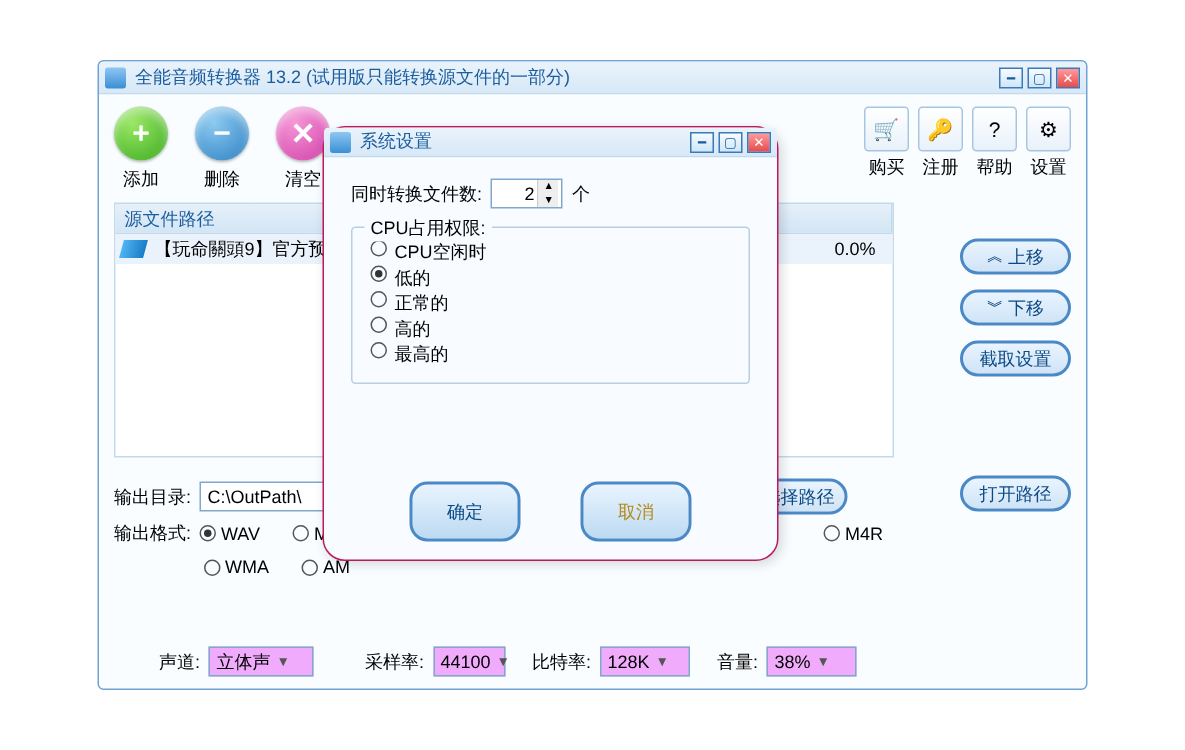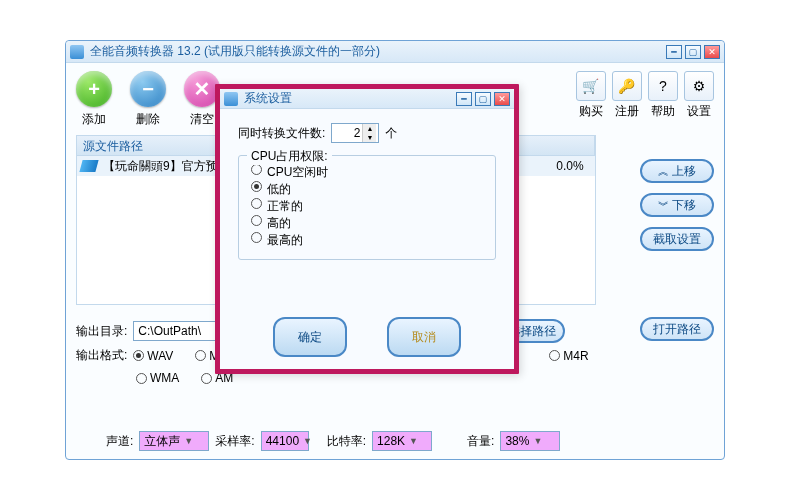--- a/index.html
+++ b/index.html
@@ -65,21 +65,21 @@
 .convert-btn { position: absolute; right: 10px; top: 290px; width: 62px; height: 62px; border-radius: 50%; background: radial-gradient(circle at 35% 30%, #b8f08a, #4aaa28); border: 2px solid #2f7f1a; display: flex; align-items: center; justify-content: center; color: #0a3d00; font-size: 13px; font-weight: bold; cursor: pointer; box-shadow: 0 1px 3px rgba(0,0,0,0.3); }
 .convert-btn::before { content: ""; position: absolute; left: 10px; width: 0; height: 0; border-left: 14px solid #0a5d00; border-top: 9px solid transparent; border-bottom: 9px solid transparent; }
 .convert-btn span { margin-left: 12px; }
 
 
 .bottom-row { position: absolute; left: 40px; bottom: 8px; display: flex; align-items: center; gap: 6px; }
 .combo { height: 20px; border: 1px solid #7fa8cc; background: #f0abfc; display: inline-flex; align-items: center; padding: 0 4px; }
 .combo .arrow { margin-left: 4px; font-size: 9px; color: #555; }
 
 
-.dialog { position: absolute; left: 215px; top: 84px; width: 304px; height: 290px; background: #f8fbff; border: 5px solid #be185d; border-radius: 1px; box-shadow: 2px 2px 8px rgba(0,0,0,0.15); }
+.dialog { position: absolute; left: 215px; top: 84px; width: 304px; height: 290px; background: #f8fbff; border: 1px solid #be185d; border-radius: 15px; box-shadow: 2px 2px 8px rgba(0,0,0,0.15); }
 .dlg-title { height: 20px; background: linear-gradient(#eaf3fb,#d7e8f7); border-bottom: 1px solid #c3d9ec; display: flex; align-items: center; padding: 0 4px; border-radius: 3px 3px 0 0; }
 .dlg-body { padding: 14px 18px; position: relative; height: calc(100% - 20px); }
 .concur-row { display: flex; align-items: center; gap: 6px; margin-bottom: 12px; }
 .spinner { width: 48px; height: 20px; border: 1px solid #7fa8cc; background: #fff; display: inline-flex; align-items: center; }
 .spinner input { width: 30px; border: none; text-align: right; padding-right: 2px; background: transparent; font-size: 12px; }
 .spinner-btns { width: 14px; display: flex; flex-direction: column; border-left: 1px solid #ccc; }
 .spinner-btns span { height: 9px; font-size: 7px; text-align: center; line-height: 9px; cursor: pointer; background: #eee; }
 
 .fieldset { border: 1px solid #b8cee2; border-radius: 3px; padding: 8px 12px 10px; position: relative; }
 .fieldset .legend { position: absolute; top: -8px; left: 8px; background: #f8fbff; padding: 0 4px; }
@@ -202,31 +202,31 @@
         </label>
     </div>
 
 
     <div class="bottom-row">
       <span>声道:</span>
       <div class="combo" style="width:70px">
           <span>立体声</span>
           <span class="arrow">▼</span>
         </div>
-      <span style="margin-left:0">采样率:</span>
+      <span style="margin-left:28px">采样率:</span>
       <div class="combo" style="width:48px">
           <span>44100</span>
           <span class="arrow">▼</span>
         </div>
       <span style="margin-left:12px">比特率:</span>
       <div class="combo" style="width:60px">
           <span>128K</span>
           <span class="arrow">▼</span>
         </div>
-      <span style="margin-left:29px">音量:</span>
+      <span style="margin-left:12px">音量:</span>
       <div class="combo" style="width:60px">
           <span>38%</span>
           <span class="arrow">▼</span>
         </div>
     </div>
 
   </div>
 </div>
 
 <div class="dialog">

